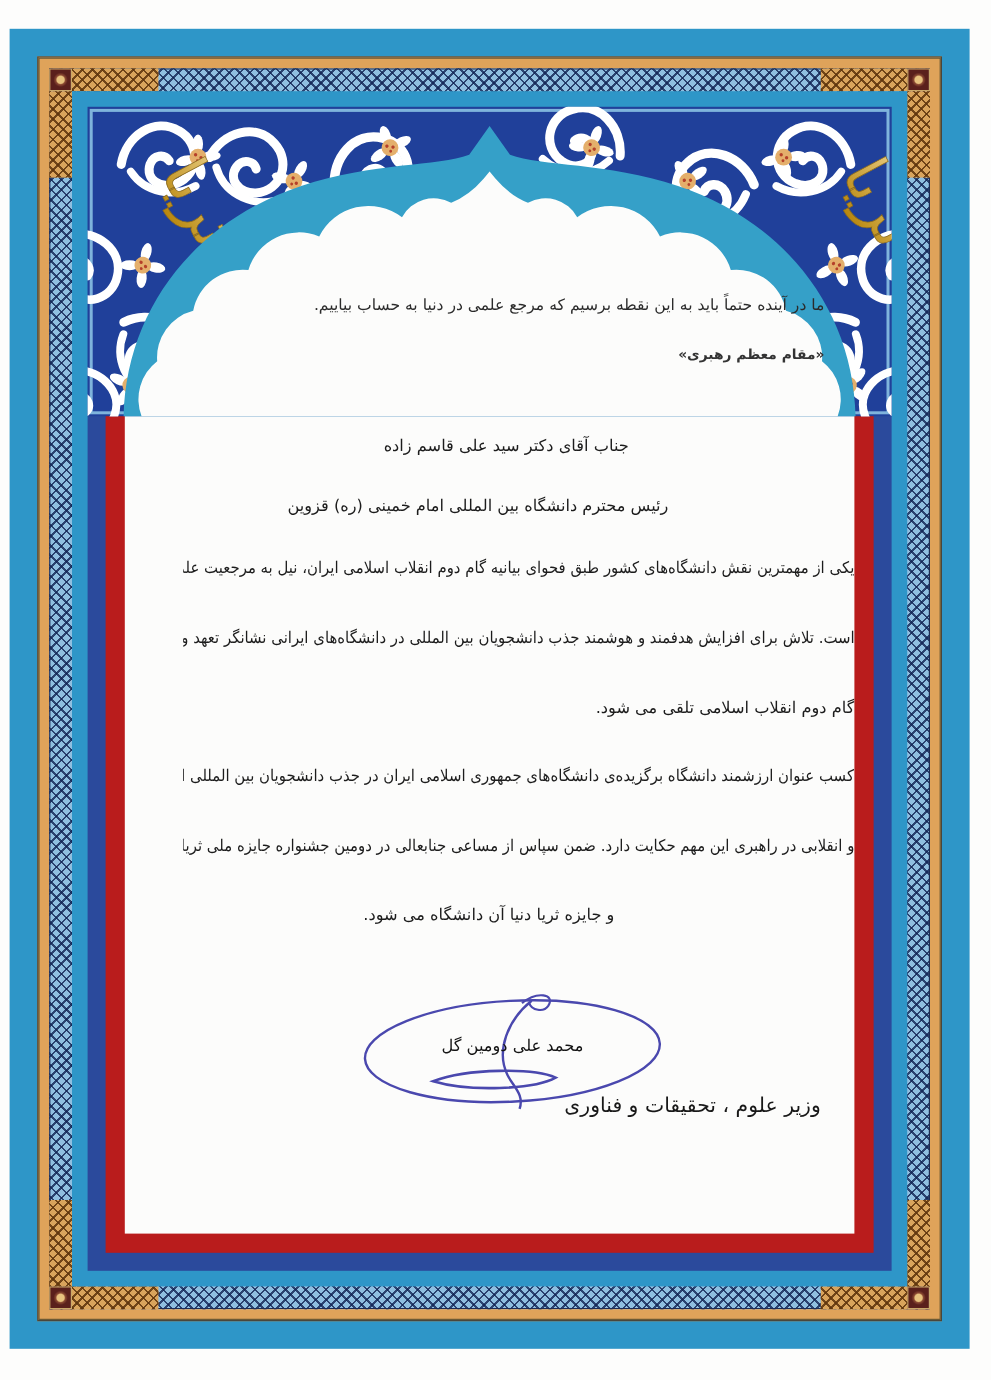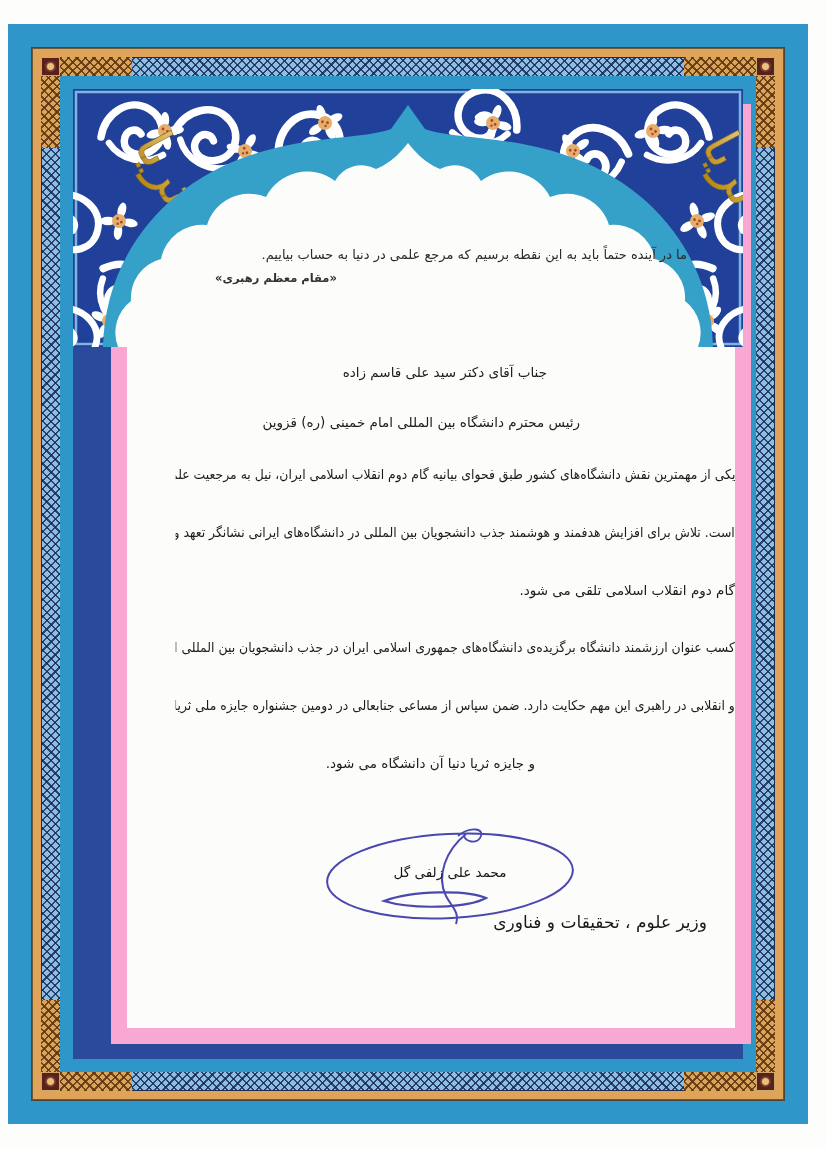--- a/index.html
+++ b/index.html
@@ -16,30 +16,30 @@
                             repeating-linear-gradient(135deg,rgba(18,36,84,.8) 0 1.5px,transparent 1.5px 6px);
            box-shadow:inset 0 0 0 1px #1d2c55;}
   .gseg{position:absolute;background-color:#D9A45C;
         background-image:repeating-linear-gradient(45deg,rgba(94,52,12,.85) 0 1.5px,transparent 1.5px 6px),
                          repeating-linear-gradient(135deg,rgba(94,52,12,.85) 0 1.5px,transparent 1.5px 6px);}
   .csq{position:absolute;width:19px;height:19px;
        background:radial-gradient(circle at 50% 50%,#E7C27E 0 3px,#8B4A32 4px,#5A201C 6px);
        box-shadow:inset 0 0 0 1px #c9a86a;}
   .bteal2 {position:relative;width:100%;height:100%;background:#2E96C8;padding:13px;box-sizing:border-box;}
   .bnavy  {width:100%;height:100%;background:#2B4A9C;padding:15px;box-sizing:border-box;}
-  .bteal3 {width:100%;height:100%;background:#f9a8d4;padding:16px;box-sizing:border-box;margin-left:23px;}
+  .bteal3 {width:100%;height:100%;background:#b91c1c;padding:16px;box-sizing:border-box;}
   .content{position:relative;width:100%;height:100%;background:#FCFCFB;box-sizing:border-box;overflow:hidden;}
 
   
   .hpanel{position:absolute;top:13px;left:13px;right:13px;height:258px;z-index:5;}
   .hpanel svg{display:block;width:100%;height:100%;}
   .quote{position:absolute;left:80px;right:56px;top:155px;direction:rtl;text-align:right;
          color:#2b2b2b;font-size:13px;line-height:22px;z-index:6;}
-  .quote .attr{display:block;text-align:left;padding-left:62px;font-size:11.5px;font-weight:bold;
-               color:#333;margin-top:1px;}
+  .quote .attr{display:block;text-align:right;padding-left:62px;font-size:11.5px;font-weight:bold;
+               color:#333;margin-top:18px;}
 
   
   .letter{position:absolute;inset:0;padding-top:235px;direction:rtl;color:#1c1c1c;}
   .ln{font-size:13.5px;line-height:34px;height:34px;text-align:right;white-space:nowrap;
       overflow:hidden;direction:rtl;}
   .cond{transform:scaleX(.92);transform-origin:right center;}
   .ir190{margin-right:188px;}
   .ir155{margin-right:155px;padding-left:24px;}
   .ir200{margin-right:200px;}
   .g16{margin-bottom:16px;} .g18{margin-bottom:18px;} .g24{margin-bottom:24px;} .g23{margin-bottom:23px;}
@@ -90,21 +90,21 @@
             <div class="ln cond g24">و انقلابی در راهبری این مهم حکایت دارد. ضمن سپاس از مساعی جنابعالی در دومین جشنواره جایزه ملی ثریا (اسفند ۱۴۰۲) لوح</div>
             <div class="ln ir200">و جایزه ثریا دنیا آن دانشگاه می شود.</div>
 
             <div class="sig">
               <svg viewBox="0 0 265 108">
                 <ellipse cx="132" cy="52" rx="123" ry="42" fill="none" stroke="#4A48AE" stroke-width="2" transform="rotate(-3 132 52)"></ellipse>
                 <path d="M148,10 C128,26 118,52 128,72 C133,82 142,88 138,100" fill="none" stroke="#4A48AE" stroke-width="2"></path>
                 <path d="M66,77 C95,66 150,66 168,74 C150,84 96,86 66,77 Z" fill="none" stroke="#4A48AE" stroke-width="2.2"></path>
                 <path d="M140,12 C152,2 168,4 162,14 C158,20 148,18 146,12" fill="none" stroke="#4A48AE" stroke-width="1.8"></path>
               </svg>
-              <div class="name">محمد علی زلفی گل</div>
+              <div class="name">محمد علی دومین گل</div>
             </div>
             <div class="minister">وزیر علوم ، تحقیقات و فناوری</div>
           </div>
 
          </div>
         </div>
        </div>
 
        <div class="hpanel">
         <svg viewBox="0 0 670 258" preserveAspectRatio="none">

